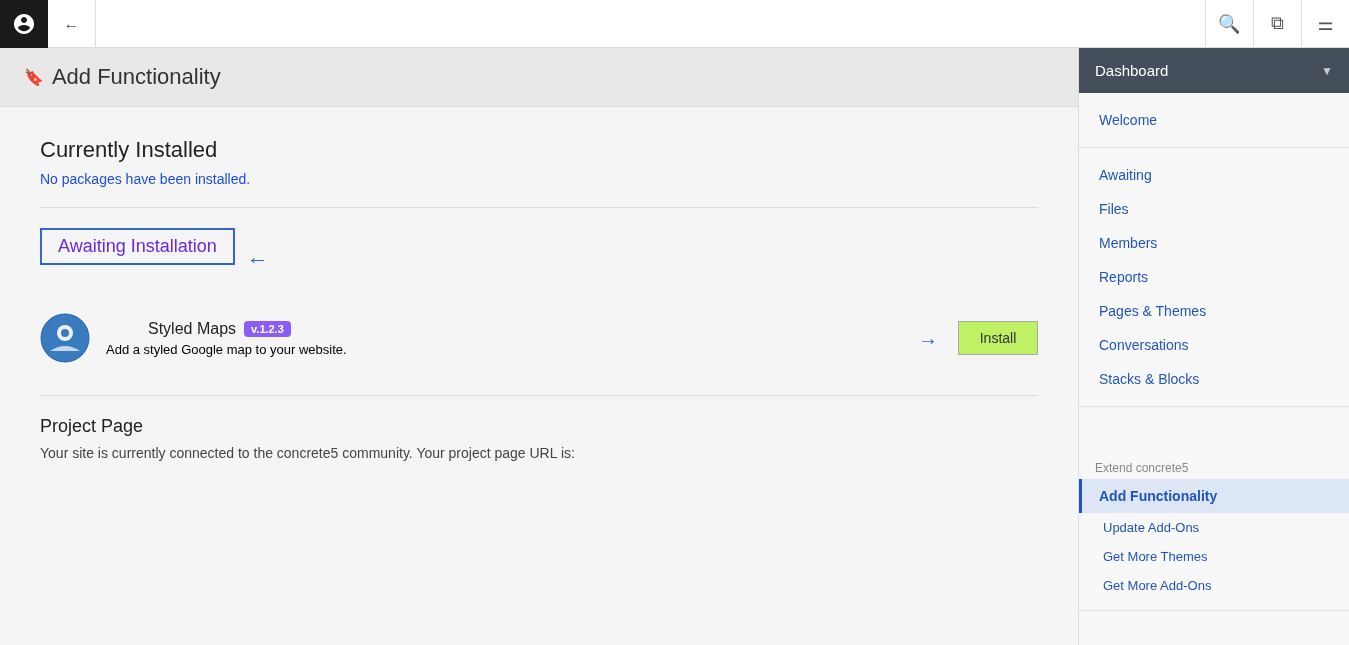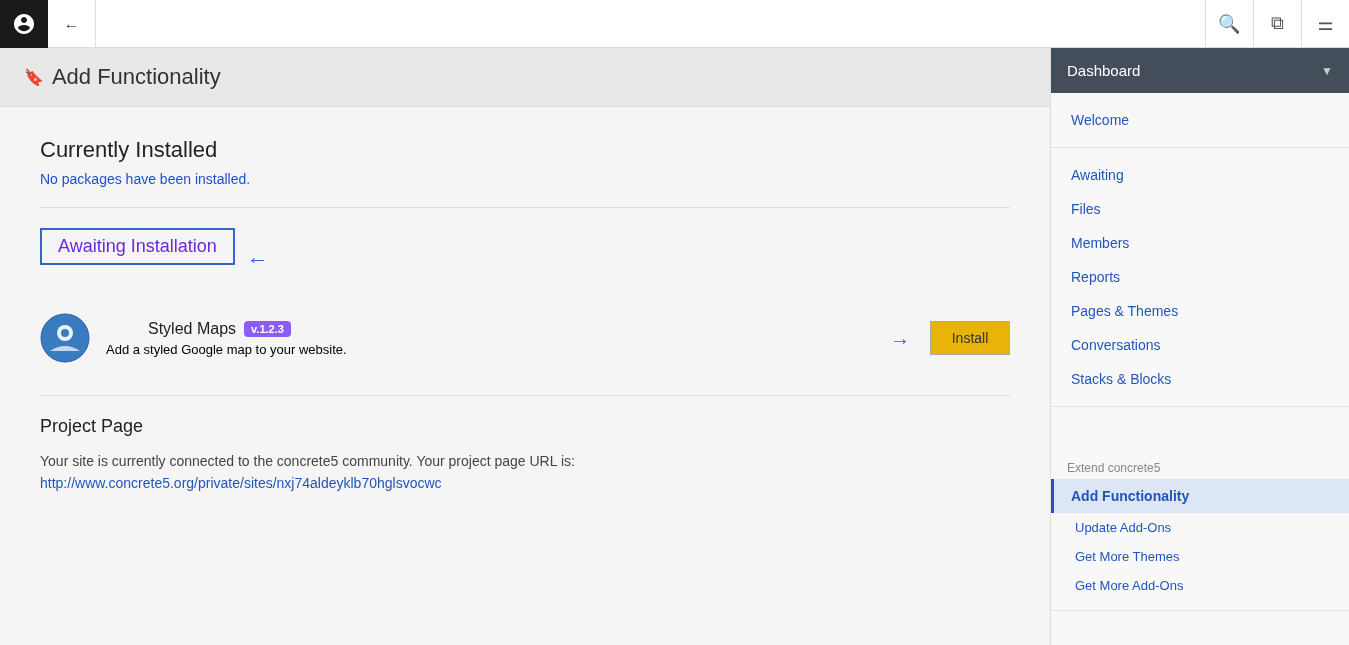--- a/index.html
+++ b/index.html
@@ -174,52 +174,52 @@
       color: #000000;
       margin-top: 4px;
     }
     .package-arrow {
       color: #3366cc;
       font-size: 20px;
       margin: 0 20px;
     }
     .install-btn {
       border: 1px solid #aaa;
-      background: #eab308;
+      background: #bef264;
       padding: 8px 12px;
       font-size: 14px;
       cursor: pointer;
       color: #333;
       min-width: 80px;
     }
 
     
     .project-section {
       margin-top: 10px;
     }
     .project-title {
       font-size: 18px;
       font-weight: 400;
       color: #222;
-      margin-bottom: 16px;
+      margin-bottom: 8px;
     }
     .project-text {
       font-size: 14px;
       color: #444;
       margin-bottom: 6px;
     }
     .project-link {
       color: #2255bb;
       text-decoration: none;
       font-size: 14px;
     }
 
     
     .sidebar {
-      width: 299px;
+      width: 271px;
       background: #f8f8f8;
       border-left: 1px solid #ddd;
       display: flex;
       flex-direction: column;
       overflow-y: auto;
       flex-shrink: 0;
     }
     .sidebar-header {
       background: #444d5a;
       color: #fff;
@@ -344,21 +344,20 @@
 
           <button class="install-btn">Install</button>
         </div>
       </div>
 
       <hr class="divider">
 
       <div class="project-section">
         <div class="project-title">Project Page</div>
         <div class="project-text">Your site is currently connected to the concrete5 community. Your project page URL is:</div>
-        <a class="project-link" href="#">http://www.concrete5.org/private/sites/nxj74aldeyklb70hglsvocwc</a>
       </div>
 
     </div>
   </div>
 
   <div class="sidebar">
 
     <div class="sidebar-header">
       <span>Dashboard</span>
       <span class="sidebar-dropdown-icon">▼</span>

